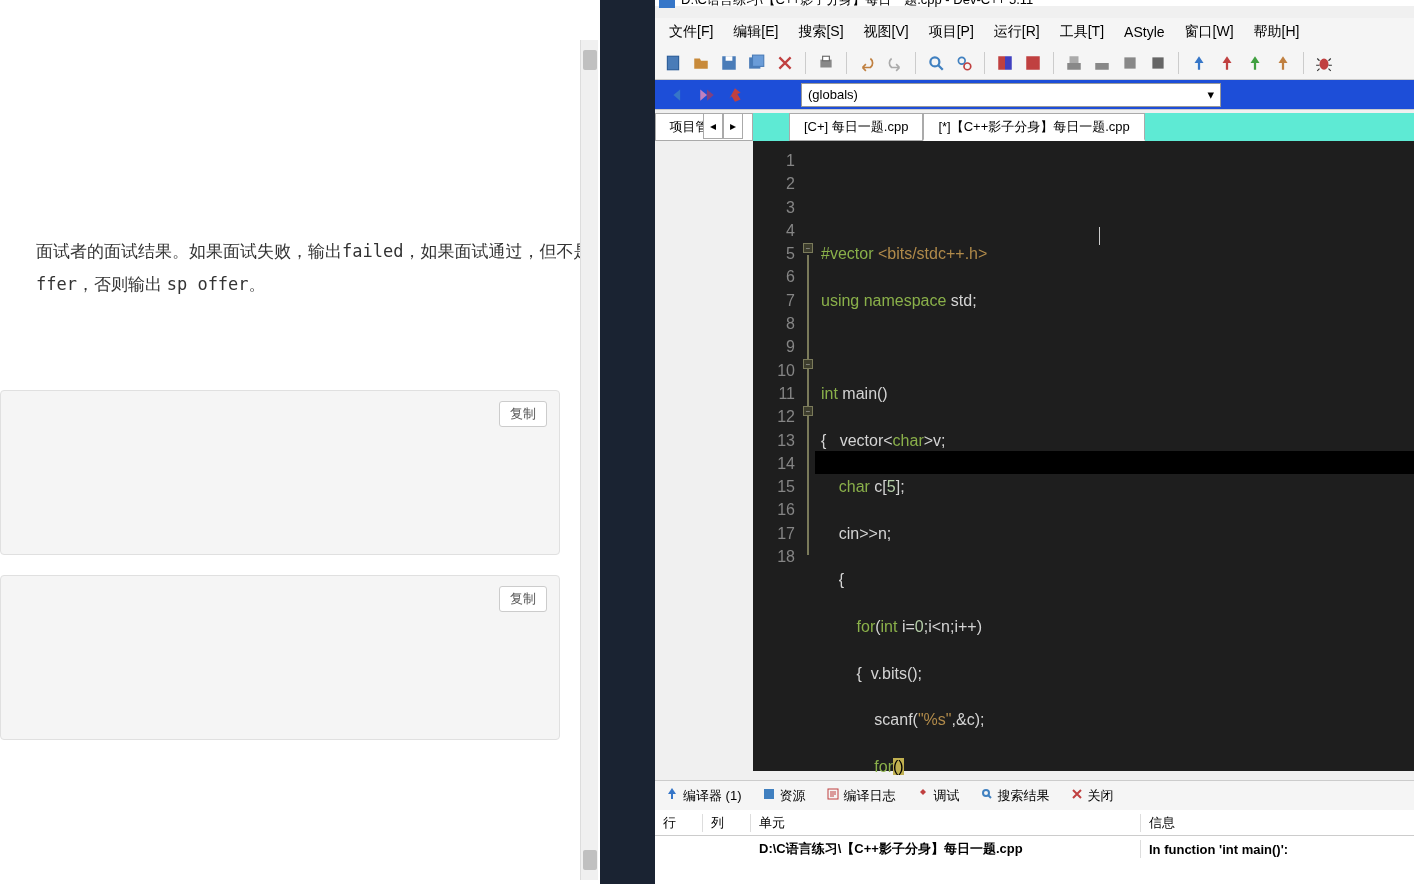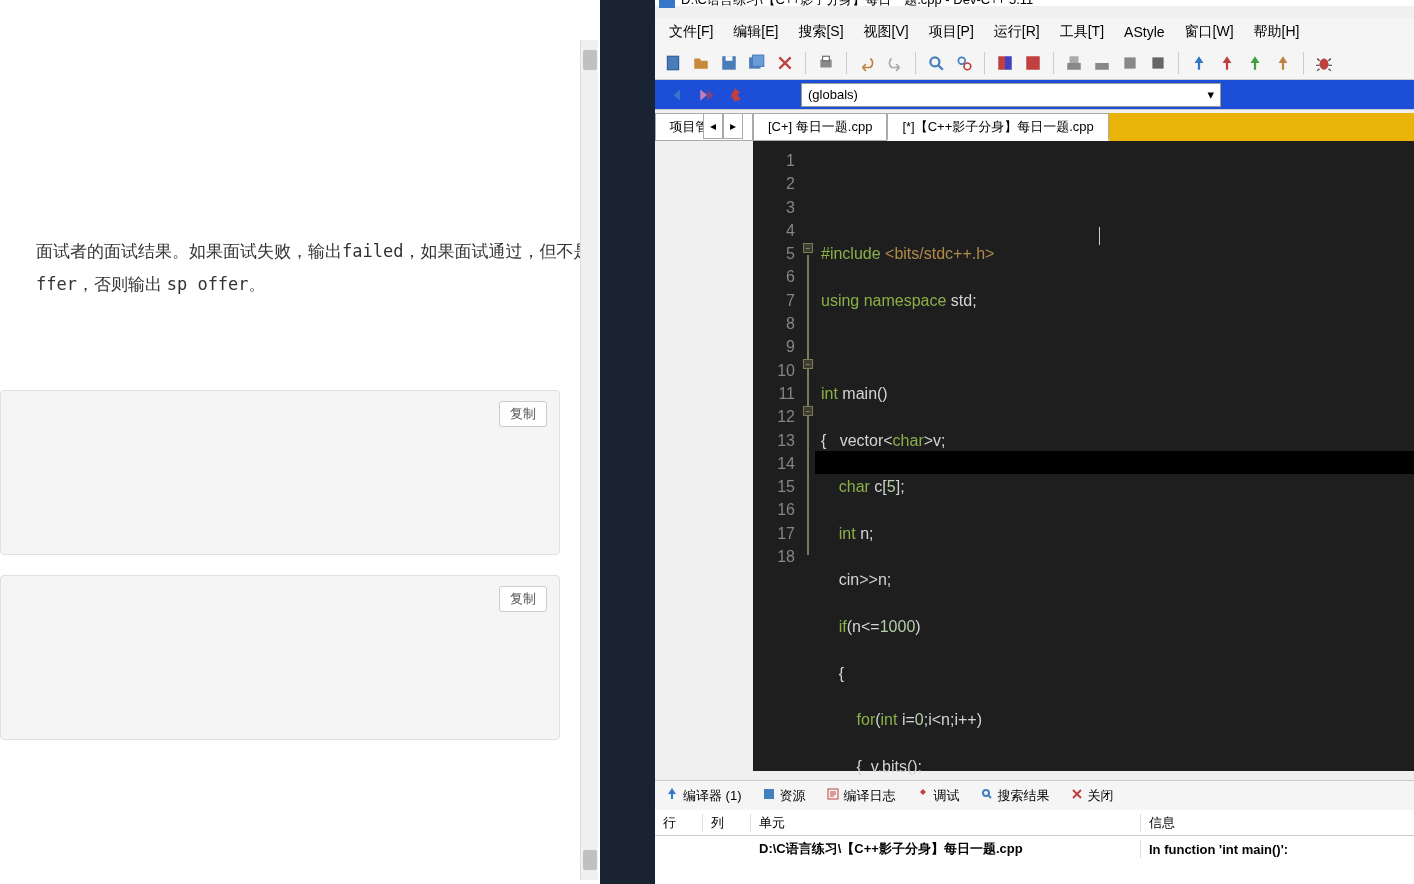--- a/index.html
+++ b/index.html
@@ -31,21 +31,21 @@
   .tool-btn { width: 24px; height: 24px; display: flex; align-items: center; justify-content: center; cursor: pointer; }
   .tool-sep { width: 1px; height: 22px; background: #ccc; margin: 0 4px; }
   
   .toolbar2 { position: absolute; top: 80px; left: 0; width: 854px; height: 30px; background: #1d4ed8; display: flex; align-items: center; padding: 0 12px; gap: 4px; border-bottom: 1px solid #ccc; }
   .globals-dropdown { margin-left: 50px; width: 420px; height: 24px; background: #fff; border: 1px solid #999; font-size: 13px; padding: 2px 6px; display: flex; align-items: center; justify-content: space-between; }
   
   .sidebar-tab { position: absolute; top: 113px; left: 0; width: 98px; height: 28px; background: #fff; border: 1px solid #aaa; display: flex; align-items: center; justify-content: center; font-size: 13px; }
   .sidebar-arrows { position: absolute; top: 113px; left: 48px; display: flex; }
   .sarrow { width: 20px; height: 26px; border: 1px solid #aaa; display: flex; align-items: center; justify-content: center; font-size: 12px; background: #fff; }
   
-  .file-tabs { position: absolute; top: 113px; left: 98px; width: 661px; height: 28px; background: #eab308; display: flex; }
+  .file-tabs { position: absolute; top: 113px; left: 98px; width: 661px; height: 28px; background: #5eead4; display: flex; padding-left: 36px; }
   .file-tab { padding: 4px 14px; background: #fff; border: 1px solid #aaa; font-size: 13px; cursor: pointer; display: flex; align-items: center; }
   .file-tab.active { background: #fff; border-bottom: 2px solid #fff; }
   
   .code-area { position: absolute; top: 141px; left: 98px; width: 661px; height: 630px; background: #1e1e1e; display: flex; }
   .gutter { width: 50px; background: #1e1e1e; color: #858585; font-family: Consolas, monospace; font-size: 16px; text-align: right; padding: 8px 8px 0 0; line-height: 23.3px; }
   .fold-col { width: 12px; background: #1e1e1e; position: relative; padding-top: 8px; }
   .fold-marker { width: 10px; height: 10px; background: #3d3d2d; border: 1px solid #7a7a5a; position: absolute; left: 0; font-size: 8px; color: #aaa; display: flex; align-items: center; justify-content: center; }
   .fold-line { position: absolute; left: 4px; width: 2px; background: #7a7a5a; }
   .code-text { flex: 1; font-family: Consolas, monospace; font-size: 16px; padding: 8px 6px; line-height: 23.3px; color: #d4d4d4; white-space: pre; position: relative; }
   .code-line { height: 23.3px; }
@@ -299,29 +299,27 @@
     </div>
     <div class="fold-col">
       <div class="fold-marker" style="top:102px;">−</div>
       <div class="fold-line" style="top:114px;height:300px;"></div>
       <div class="fold-marker" style="top:218px;">−</div>
       <div class="fold-marker" style="top:265px;">−</div>
     </div>
     <div class="code-text">
       <div class="hl-line"></div>
       <div style="position:relative;">
-<div class="code-line"><span class="preproc">#include </span><span class="str">&lt;bits/stdc++.h&gt;</span></div>
+<div class="code-line"><span class="preproc">#vector </span><span class="str">&lt;bits/stdc++.h&gt;</span></div>
 <div class="code-line"><span class="kw">using</span><span class="kw"> namespace</span><span> std;</span></div>
 <div class="code-line"></div>
 <div class="code-line"><span class="type">int</span><span> main()</span></div>
 <div class="code-line"><span>{   </span><span>vector</span><span>&lt;</span><span class="type">char</span><span>&gt;v;</span></div>
 <div class="code-line"><span>    </span><span class="type">char</span><span> c[</span><span class="num">5</span><span>];</span></div>
-<div class="code-line"><span>    </span><span class="type">int</span><span> n;</span></div>
 <div class="code-line"><span>    cin&gt;&gt;n;</span></div>
-<div class="code-line"><span>    </span><span class="kw">if</span><span>(n&lt;=</span><span class="num">1000</span><span>)</span></div>
 <div class="code-line"><span>    {</span></div>
 <div class="code-line"><span>        </span><span class="kw">for</span><span>(</span><span class="type">int</span><span> i=</span><span class="num">0</span><span>;i&lt;n;i++)</span></div>
 <div class="code-line"><span>        {  v.bits();</span></div>
 <div class="code-line"><span>            scanf(</span><span class="str">"%s"</span><span>,&amp;c);</span></div>
 <div class="code-line"><span>            </span><span class="kw">for</span><span class="cursor-box">(</span><span class="cursor-box">)</span></div>
 
 
 
 
       </div>

